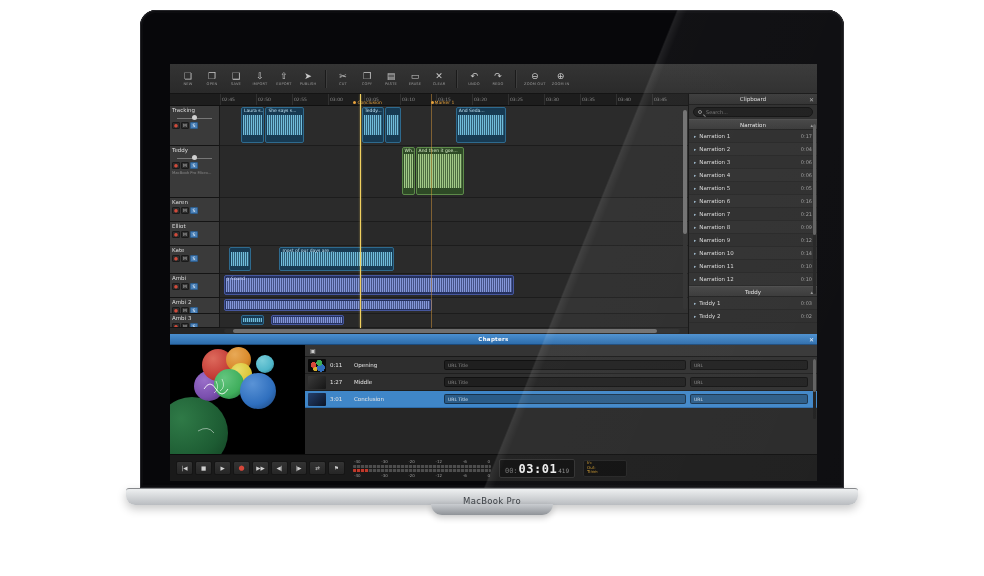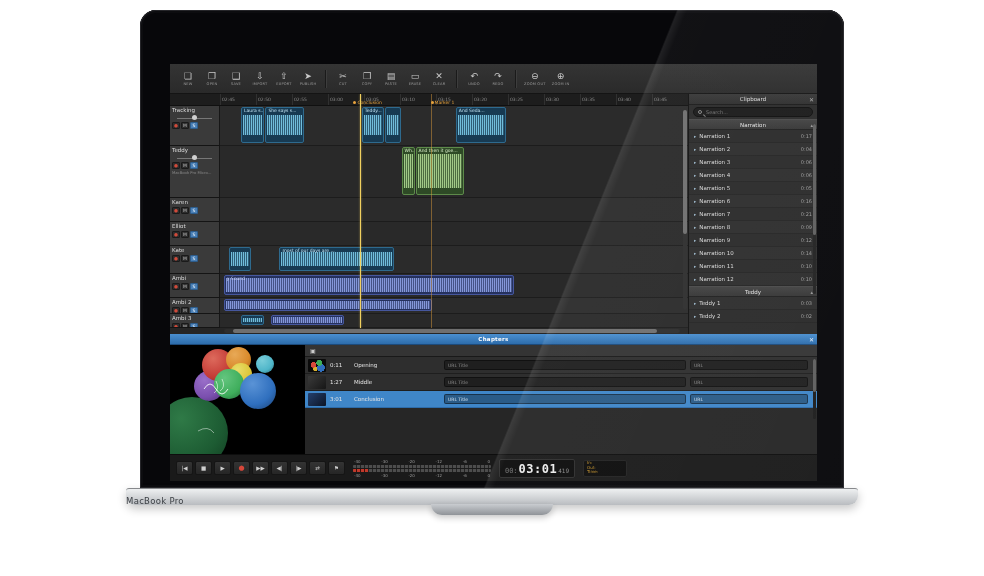--- a/index.html
+++ b/index.html
@@ -1,21 +1,21 @@
 <!DOCTYPE html>
 <html><head>
 <meta charset="utf-8">
 <style>
   html,body{margin:0;padding:0;background:#ffffff;}
   *{box-sizing:border-box;}
   .stage{position:relative;width:984px;height:576px;background:#fff;overflow:hidden;font-family:"DejaVu Sans",sans-serif;}
 
   
   .laptop-screen{position:absolute;left:140px;top:10px;width:704px;height:478px;background:#07070a;border-radius:16px 16px 0 0;box-shadow:inset 0 0 0 1px #26262a, inset 0 0 0 3px #0c0c0f;}
-  .base{position:absolute;left:126px;top:488px;width:732px;height:17px;background:linear-gradient(#eef0f1,#b9bcc0);border-radius:3px 3px 9px 9px;border-top:1px solid #87898c;box-shadow:0 4px 10px rgba(0,0,0,.22);text-align:left;}
+  .base{position:absolute;left:126px;top:488px;width:732px;height:17px;background:linear-gradient(#eef0f1,#b9bcc0);border-radius:3px 3px 9px 9px;border-top:1px solid #87898c;box-shadow:0 4px 10px rgba(0,0,0,.22);text-align:center;}
   .base span{font-size:8.5px;line-height:16px;color:#3c4045;letter-spacing:.3px;}
   .notch{position:absolute;left:431px;top:504px;width:122px;height:11px;background:linear-gradient(#c9ccd0,#8f9398);border-radius:0 0 12px 12px;box-shadow:0 3px 6px rgba(0,0,0,.2);}
   .glare{position:absolute;left:140px;top:10px;width:704px;height:478px;border-radius:16px 16px 0 0;pointer-events:none;z-index:60;
     background:linear-gradient(112deg, rgba(255,255,255,0) 59.8%, rgba(255,255,255,0.10) 60%, rgba(255,255,255,0.045) 61%, rgba(255,255,255,0.03) 100%);}
 
   
   .app{position:absolute;left:30px;top:54px;width:647px;height:417px;background:#242424;overflow:hidden;color:#ccc;}
 
   
   .toolbar{position:absolute;left:0;top:0;right:0;height:30px;background:linear-gradient(#343434,#2a2a2a);border-bottom:1px solid #141414;display:flex;align-items:center;padding:0 6px;}

